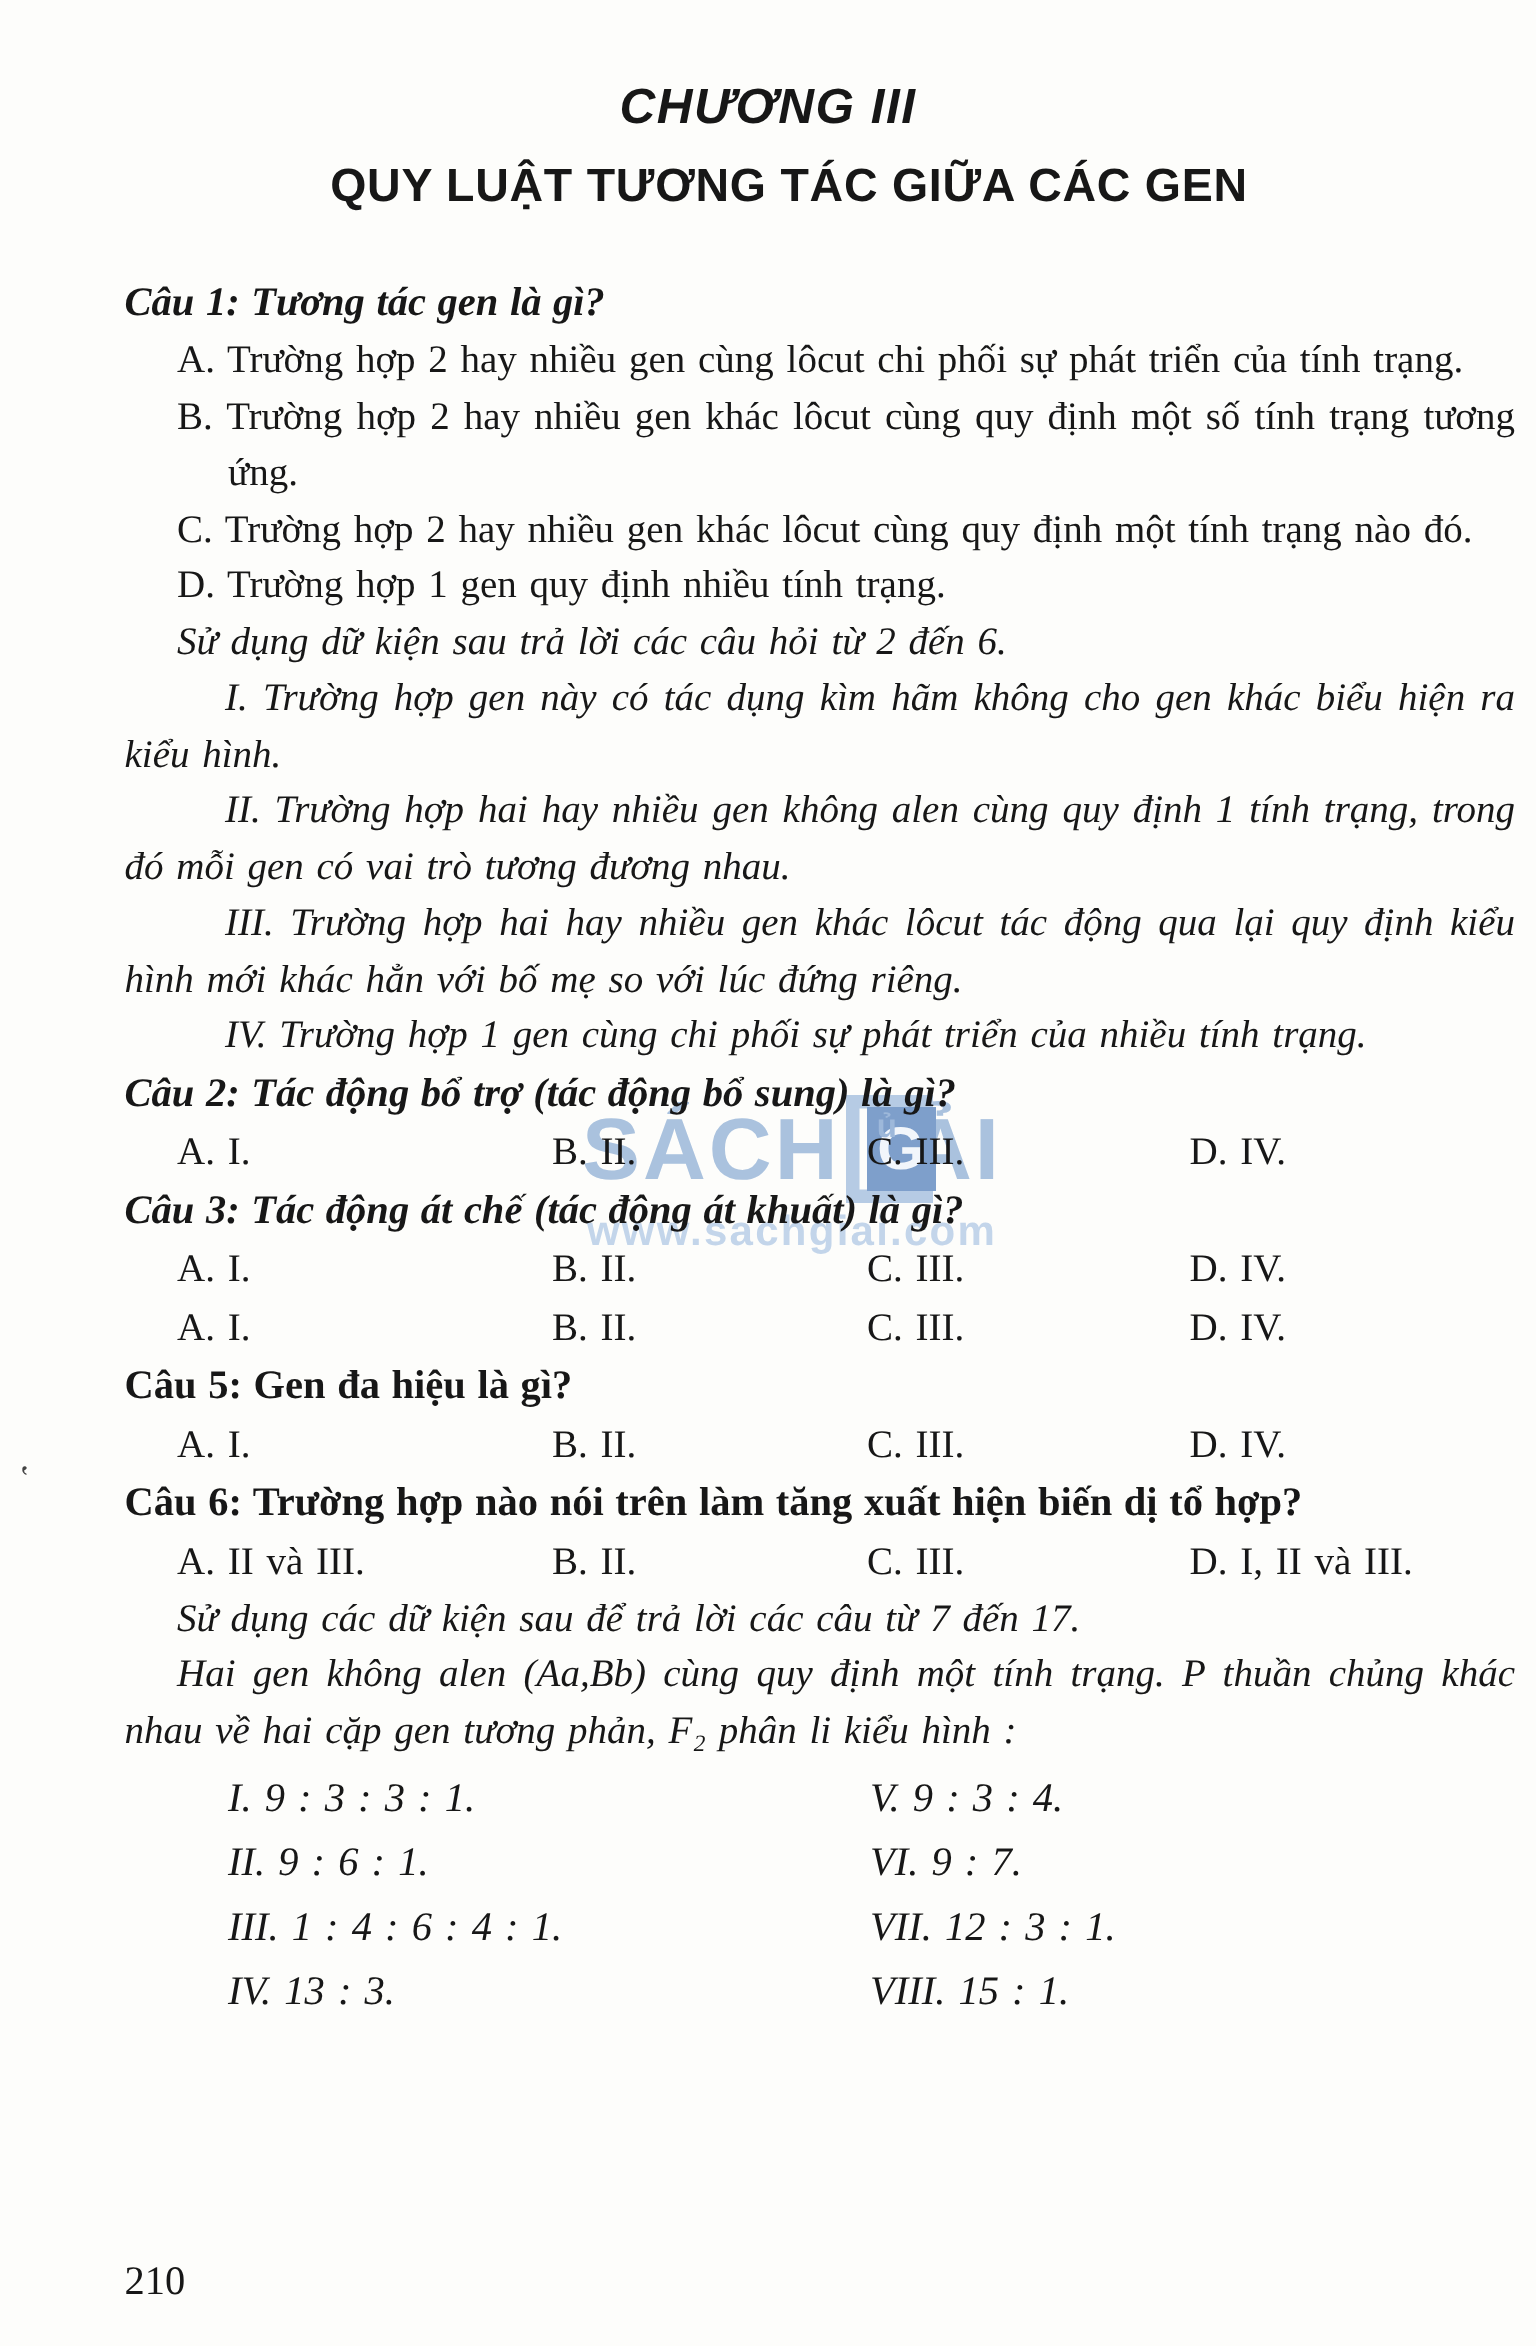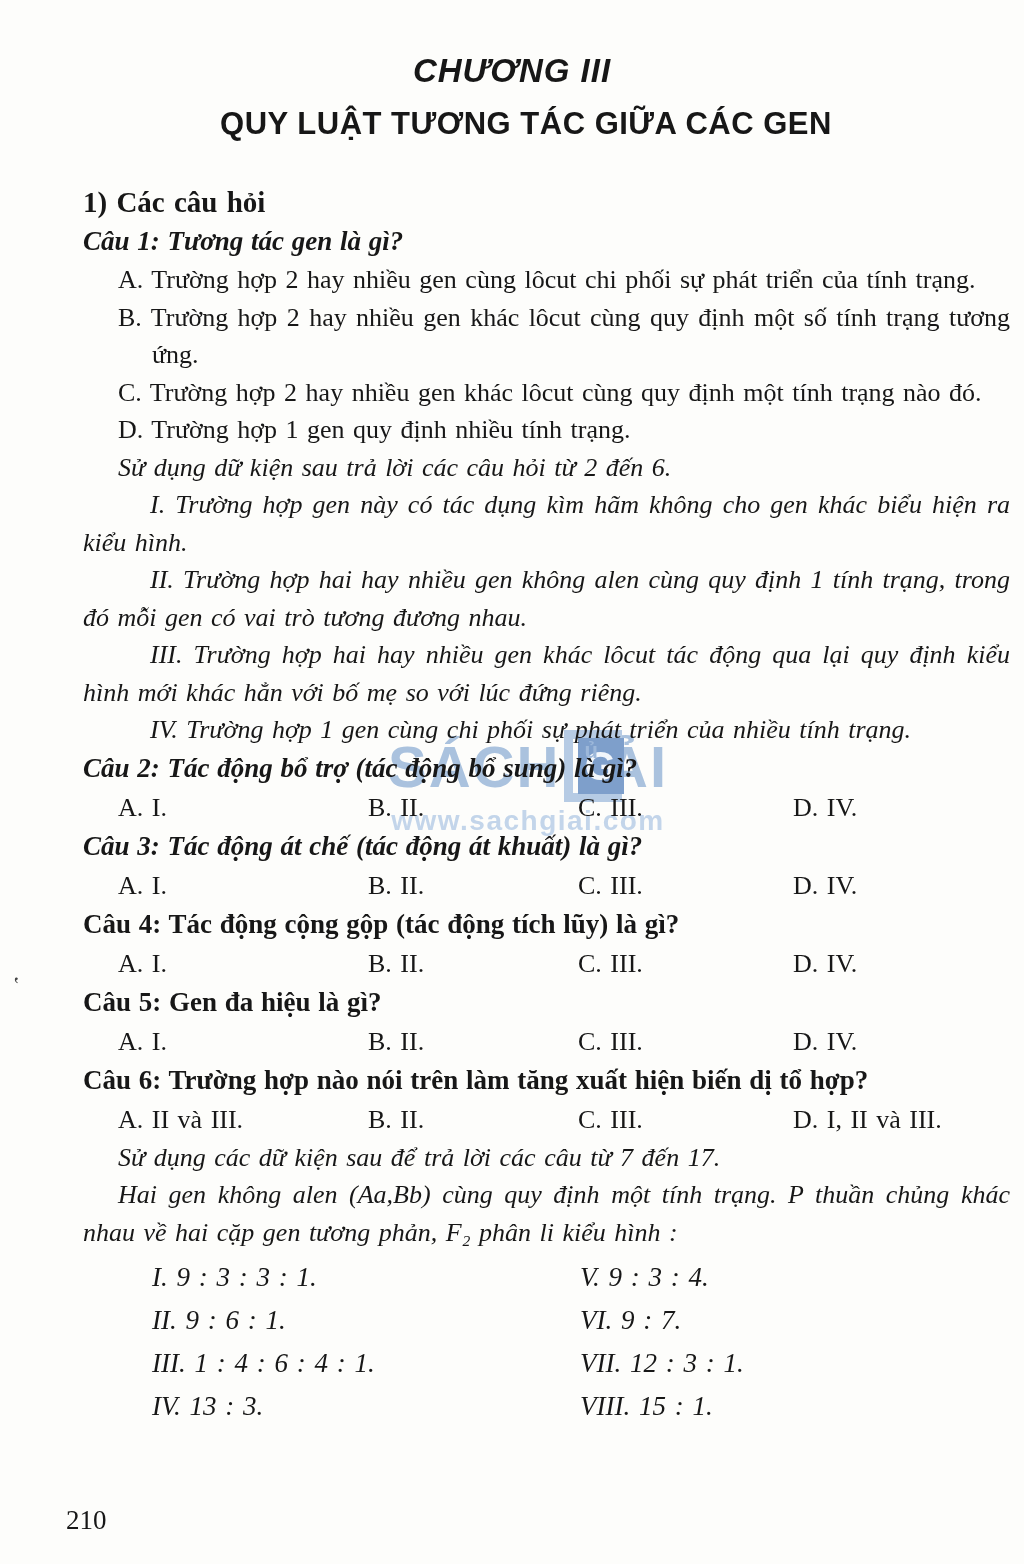--- a/index.html
+++ b/index.html
@@ -62,21 +62,21 @@
   .para{
     font-style:italic;text-indent:35px;
     line-height:37.5px;text-align:justify;
   }
   .ratios{
     display:grid;grid-template-columns:428px 1fr;
     margin-left:69px;margin-top:5px;
     font-style:italic;font-size:27px;line-height:43px;
   }
   .page-number{
-    position:absolute;left:66px;bottom:28px;
+    position:absolute;left:83px;bottom:28px;
     font-size:27px;z-index:1;
   }
   
   .watermark{
     position:absolute;z-index:0;
     top:728px;left:388px;width:280px;
     text-align:center;
     font-family:"Liberation Sans","DejaVu Sans",sans-serif;
     user-select:none;
   }
@@ -135,21 +135,20 @@
     <div class="wm-url">www.sachgiai.com</div>
   </div>
 
   <div class="stray-mark">‛</div>
 
   <div class="chapter-label">CHƯƠNG III</div>
   <div class="chapter-title">QUY LUẬT TƯƠNG TÁC GIỮA CÁC GEN</div>
 
   <div class="content">
 
-    <div class="section-heading">1) Các câu hỏi</div>
 
     <div class="q-heading italic">Câu 1: Tương tác gen là gì?</div>
     <div class="opt">A. Trường hợp 2 hay nhiều gen cùng lôcut chi phối sự phát triển của tính trạng.</div>
     <div class="opt">B. Trường hợp 2 hay nhiều gen khác lôcut cùng quy định một số tính trạng tương ứng.</div>
     <div class="opt">C. Trường hợp 2 hay nhiều gen khác lôcut cùng quy định một tính trạng nào đó.</div>
     <div class="opt">D. Trường hợp 1 gen quy định nhiều tính trạng.</div>
 
     <div class="note">Sử dụng dữ kiện sau trả lời các câu hỏi từ 2 đến 6.</div>
 
     <div class="stmt">I. Trường hợp gen này có tác dụng kìm hãm không cho gen khác biểu hiện ra kiểu hình.</div>
@@ -166,21 +165,20 @@
     </div>
 
     <div class="q-heading italic">Câu 3: Tác động át chế (tác động át khuất) là gì?</div>
     <div class="answer-row">
       <span>A. I.</span>
       <span>B. II.</span>
       <span>C. III.</span>
       <span>D. IV.</span>
     </div>
 
-    <div class="q-heading">Câu 4: Tác động cộng gộp (tác động tích lũy) là gì?</div>
     <div class="answer-row">
       <span>A. I.</span>
       <span>B. II.</span>
       <span>C. III.</span>
       <span>D. IV.</span>
     </div>
 
     <div class="q-heading">Câu 5: Gen đa hiệu là gì?</div>
     <div class="answer-row">
       <span>A. I.</span>

